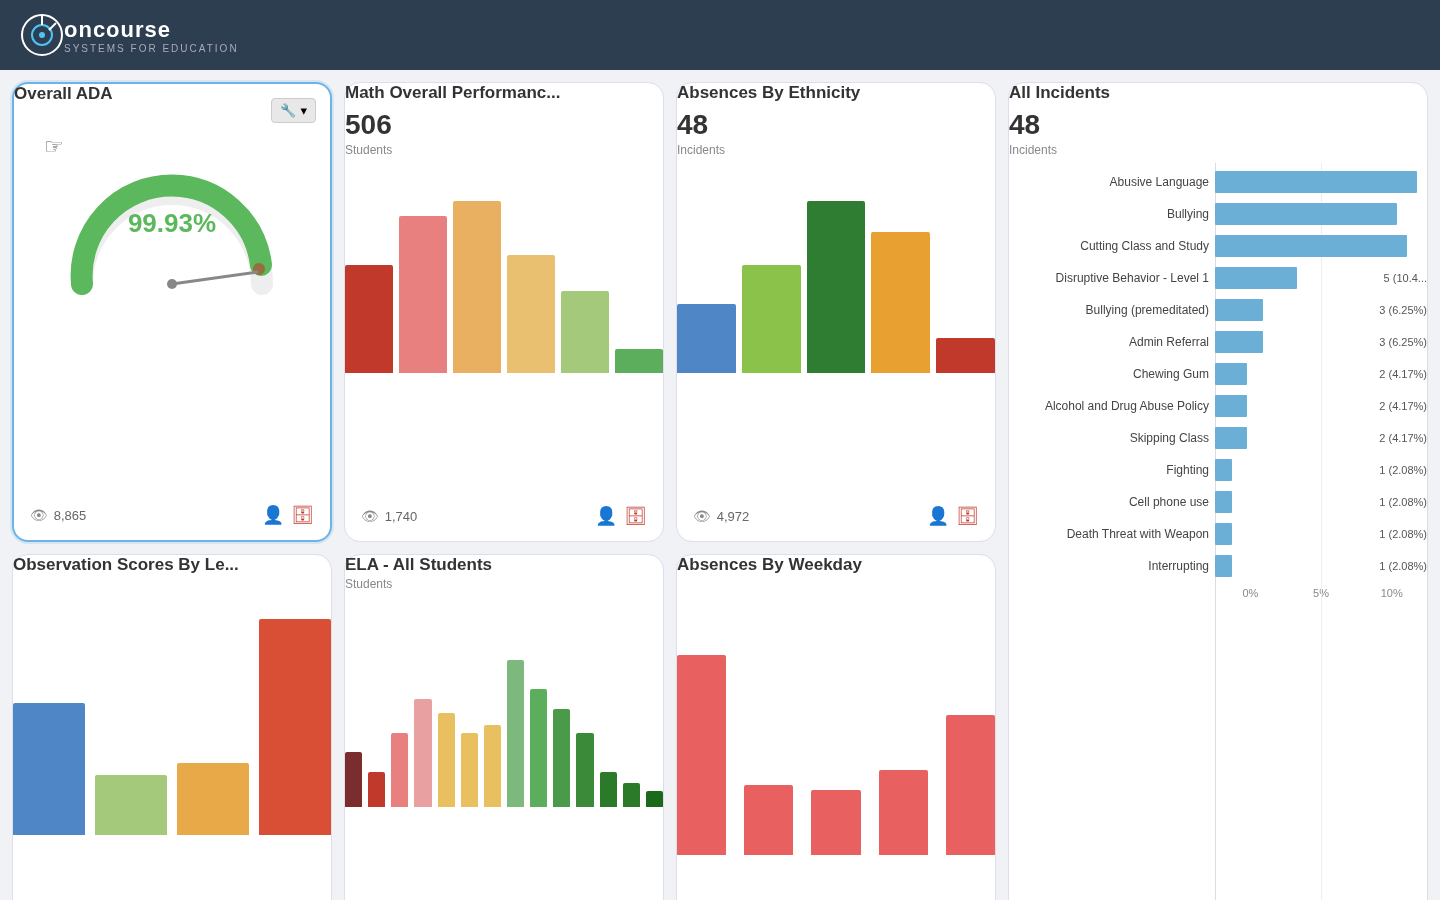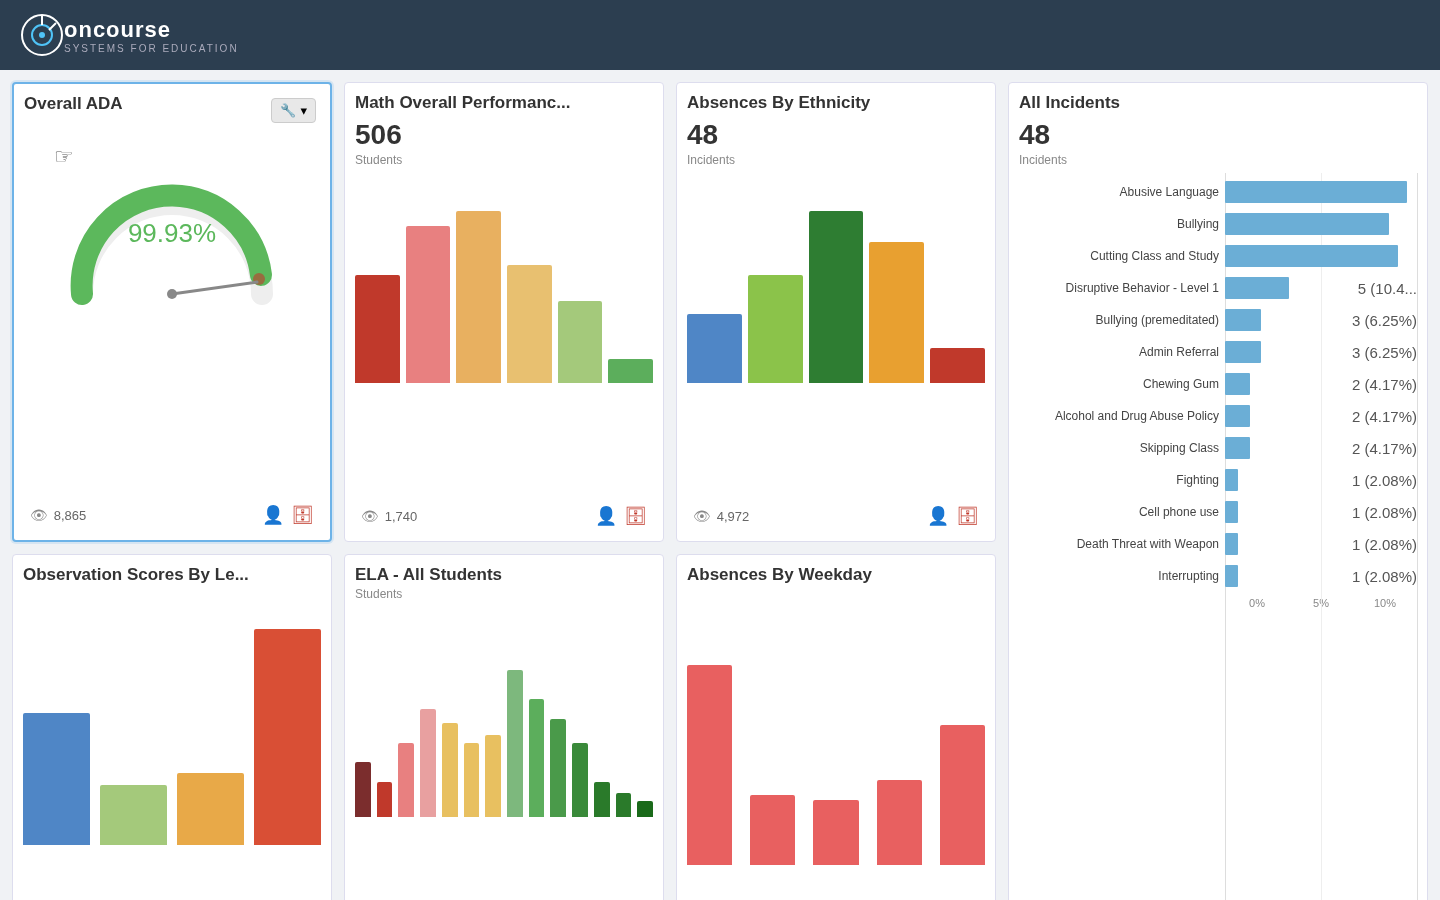--- a/index.html
+++ b/index.html
@@ -28,23 +28,23 @@
     .dashboard {
       display: grid;
       grid-template-columns: repeat(3, 1fr) 420px;
       grid-template-rows: auto auto;
       gap: 12px;
       padding: 12px;
     }
 
     .card {
       background: #fff;
-      border-radius: 4px;
+      border-radius: 16px;
       border: 1px solid #dde;
-      padding: 10px;
+      padding: 0;
       position: relative;
       min-height: 460px;
     }
     .card.highlighted {
       border: 2px solid #6db3e8;
       box-shadow: 0 0 0 2px rgba(109,179,232,0.2);
     }
     .card.tall {
       grid-row: 1 / 3;
       min-height: 920px;
@@ -106,21 +106,21 @@
       display: flex;
       align-items: center;
       justify-content: center;
       margin: 20px 0 60px;
       position: relative;
     }
     .gauge-svg { width: 220px; height: 180px; }
     .gauge-percent {
       position: absolute;
       font-size: 26px;
-      font-weight: 400;
+      font-weight: 700;
       color: #5cb85c;
       top: 50%;
       left: 50%;
       transform: translate(-50%, -20%);
     }
     .cursor-icon {
       position: absolute;
       top: 10px;
       left: 30px;
       font-size: 22px;
@@ -163,21 +163,21 @@
       height: 22px;
       background: transparent;
       position: relative;
     }
     .hbar-fill {
       height: 100%;
       background: #6baed6;
       border-radius: 1px;
     }
     .hbar-value {
-      font-size: 15px;
+      font-size: 11px;
       color: #555;
       margin-left: 4px;
       white-space: nowrap;
     }
     .hbar-axis {
       display: flex;
       margin-left: 206px;
       margin-top: 4px;
       font-size: 11px;
       color: #888;

